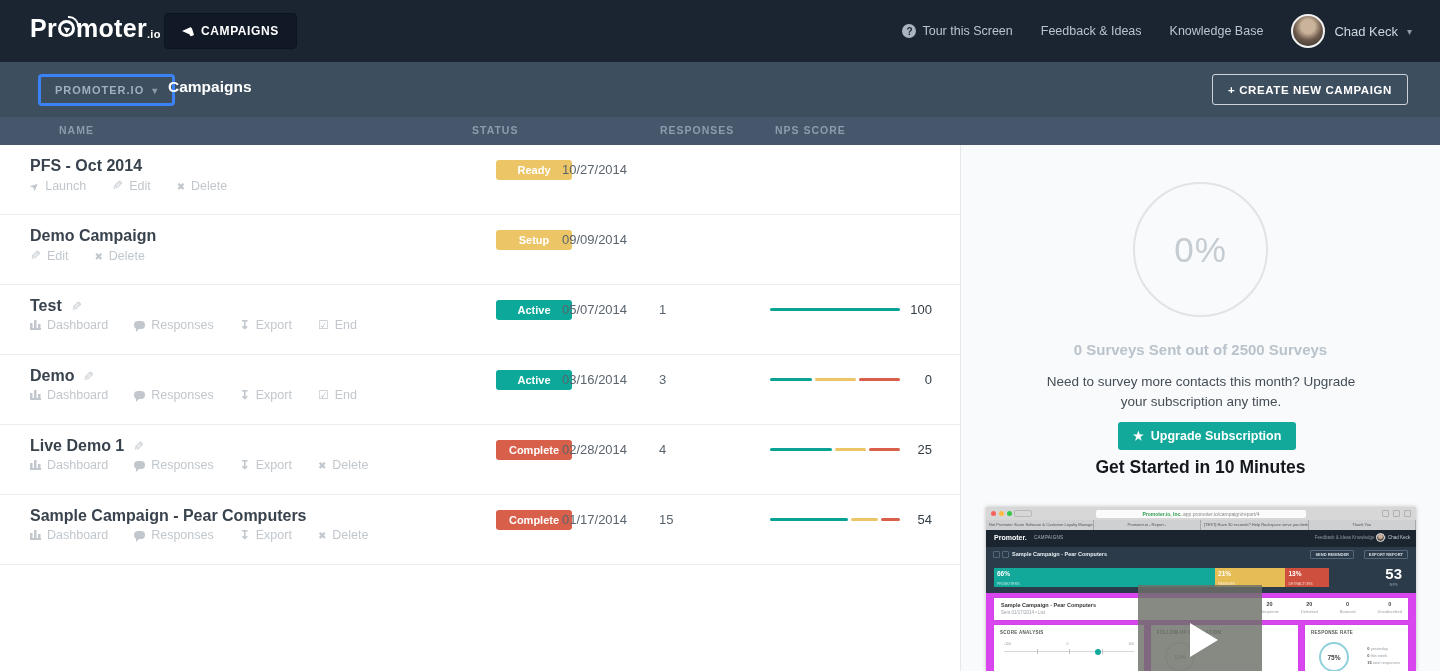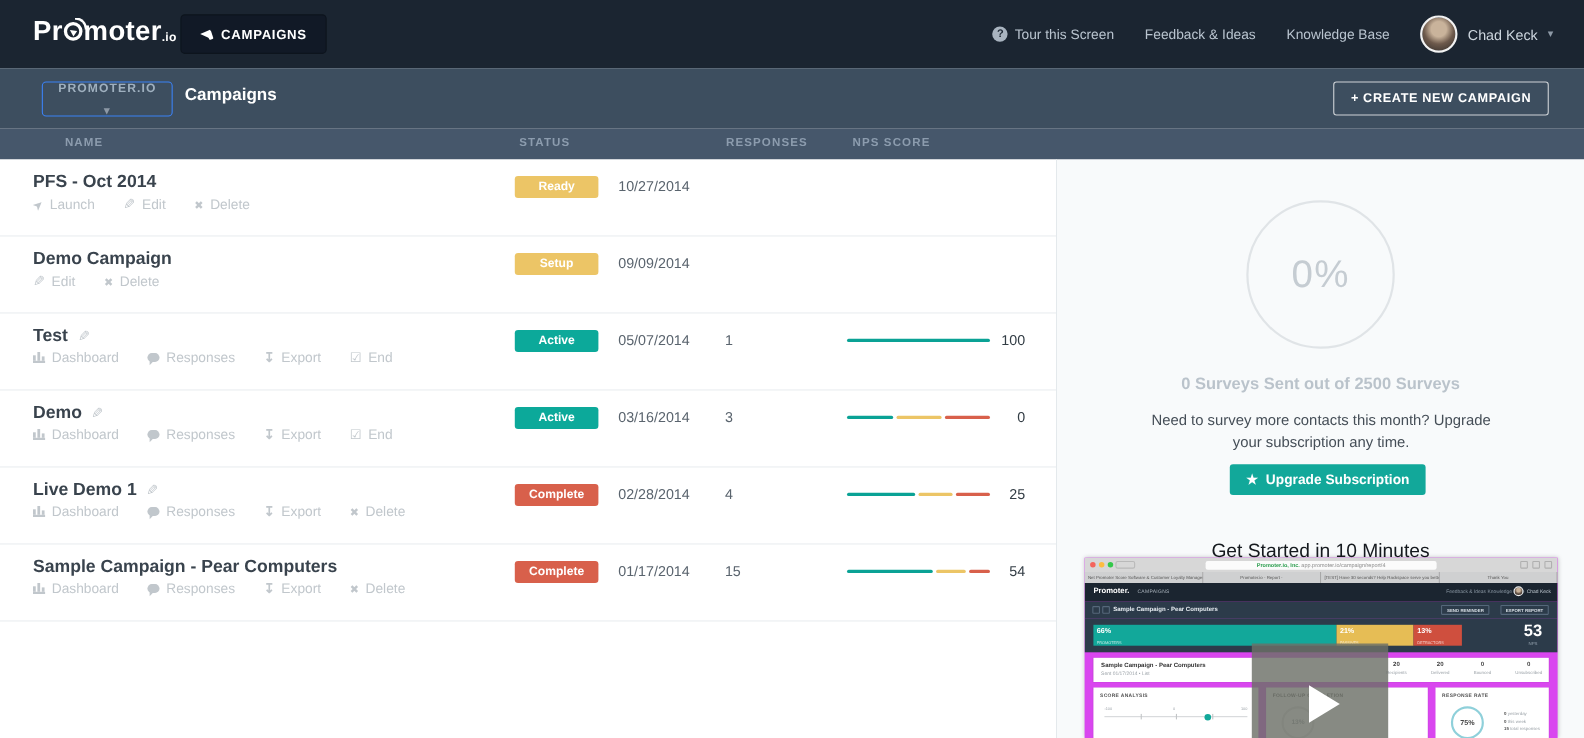--- a/index.html
+++ b/index.html
@@ -34,23 +34,23 @@
           font-size:10px; font-weight:bold; display:inline-flex; align-items:center; justify-content:center; }
   .user-chip { display:flex; align-items:center; gap:9px; cursor:pointer; }
   .avatar { width:34px; height:34px; border-radius:50%; border:2px solid #f2f2f2;
           background:radial-gradient(circle at 50% 35%, #c9b39b 0 28%, #6e5a4c 55%, #2e2a28 100%); }
   .user-name { color:#cdd6de; font-size:13px; }
   .caret { color:#8d99a6; font-size:10px; }
 
   
   .subheader { position:relative; height:55px; background:#3d4e5f; }
   .org-btn { position:absolute; left:38px; top:12px; height:32px; padding:0 14px;
-          background:transparent; border:1px solid #3b82f6; border-radius:4px; color:#9fb0bf;
+          background:transparent; border:3px solid #3b82f6; border-radius:4px; color:#9fb0bf;
           font-size:11px; font-weight:bold; letter-spacing:1px; display:flex; align-items:center; gap:8px;
-          cursor:pointer;flex-direction:column; }
+          cursor:pointer; }
   .page-title { position:absolute; left:168px; top:16px; color:#fff; font-size:15.5px; font-weight:bold; }
   .create-btn { position:absolute; right:32px; top:12px; height:31px; padding:0 15px;
           background:transparent; border:1px solid rgba(255,255,255,.75); border-radius:3px; color:#fff;
           font-size:11.5px; font-weight:bold; letter-spacing:.6px; display:flex; align-items:center;
           cursor:pointer; }
 
   
   .thead { position:relative; height:28px; background:#46576b; }
   .th { position:absolute; top:7px; color:#8c9cae; font-size:10.5px; font-weight:bold; letter-spacing:1px; }
   .th-name{left:35px;padding-left:24px;} .th-status{left:472px;} .th-date{left:562px; cursor:pointer;margin-top:42px;}
@@ -59,21 +59,21 @@
 
   
   .content { display:flex; height:614px; }
   .table { position:relative; width:961px; border-right:1px solid #e4e9ec; background:#fff; }
   .row { position:relative; height:70px; border-bottom:1px solid #eaedf0; }
   .row-name { position:absolute; left:30px; top:12px; font-size:16px; font-weight:bold; color:#39434d;
           cursor:pointer; }
   .name-edit { margin-left:9px; font-size:13px; font-weight:normal; color:#39434d; cursor:pointer; }
   .row-actions { position:absolute; left:30px; top:33px; display:flex; gap:26px; }
   .act { display:flex; align-items:center; gap:6px; color:#c1c7cc; font-size:12.5px; cursor:pointer; }
-  .badge { position:absolute; left:468px; top:15px; width:76px; height:20px; border-radius:3px;
+  .badge { position:absolute; left:496px; top:15px; width:76px; height:20px; border-radius:3px;
           color:#fff; font-size:11px; font-weight:bold; text-align:center; line-height:20px; }
   .badge-yellow{ background:#ecc566; } .badge-teal{ background:#0ca99a; } .badge-red{ background:#d8604b; }
   .cell-date { position:absolute; left:562px; top:17px; font-size:13px; color:#5a646e; }
   .cell-resp { position:absolute; left:659px; top:17px; font-size:13px; color:#5a646e; }
   .nps-bar { position:absolute; left:770px; top:23px; width:130px; height:4px; display:flex; gap:3px; }
   .seg { display:inline-block; height:3px; border-radius:2px; }
   .seg-teal{ background:#0aa295; } .seg-yellow{ background:#ecc566; } .seg-red{ background:#d8604b; }
   .cell-score { position:absolute; left:890px; top:17px; width:42px; text-align:right;
           font-size:13px; color:#333d45; }
 
@@ -99,22 +99,22 @@
       border:2px solid #e0e4e7; display:flex; align-items:center; justify-content:center; }
   .usage-pct { font-size:35px; color:#c5ccd2; letter-spacing:1px; }
   .usage-caption { position:absolute; top:196px; width:100%; text-align:center;
       font-size:15px; font-weight:bold; color:#bac3cb; }
   .upgrade-text { position:absolute; top:227px; left:75px; width:330px; text-align:center;
       font-size:13.5px; color:#454e57; line-height:20px; }
   .upgrade-btn { position:absolute; top:277px; left:157px; height:28px; padding:0 15px;
       background:#12a89a; border:none; border-radius:3px; color:#fff; font-size:12.5px; font-weight:bold;
       display:flex; align-items:center; gap:7px; cursor:pointer; }
   .star { font-size:12px; }
-  .video-heading { position:absolute; top:345px; width:100%; text-align:center;
-      font-size:17.5px; font-weight:normal; color:#15191e; }
+  .video-heading { position:absolute; top:312px; width:100%; text-align:center;
+      font-size:17.5px; font-weight:bold; color:#15191e; }
 
   
   .thumb { position:absolute; left:25px; top:362px; width:430px; height:164px; overflow:hidden;
       background:#d946ef; box-shadow:0 0 4px rgba(0,0,0,.25); cursor:pointer; }
   .t-chrome { position:relative; height:13px; background:#d7d7d7; }
   .t-dots { position:absolute; left:5px; top:4px; display:flex; gap:3px; }
   .t-dot { width:5px; height:5px; border-radius:50%; }
   .t-dot-red{background:#f4645c;} .t-dot-yellow{background:#fdbc40;} .t-dot-green{background:#34c84a;}
   .t-navsq { position:absolute; left:28px; top:3px; width:18px; height:7px; border:1px solid #b9b9b9;
       border-radius:2px; }

